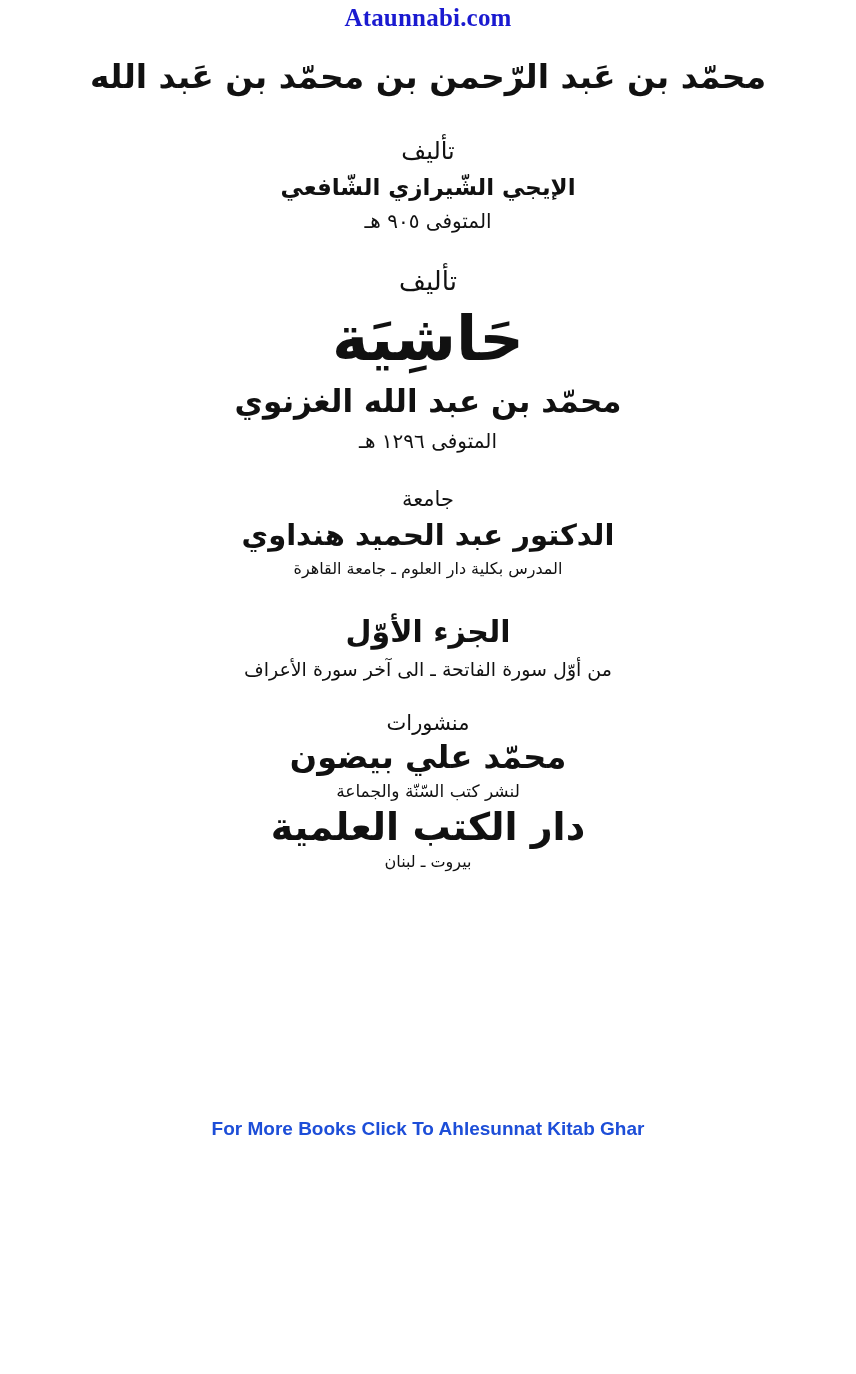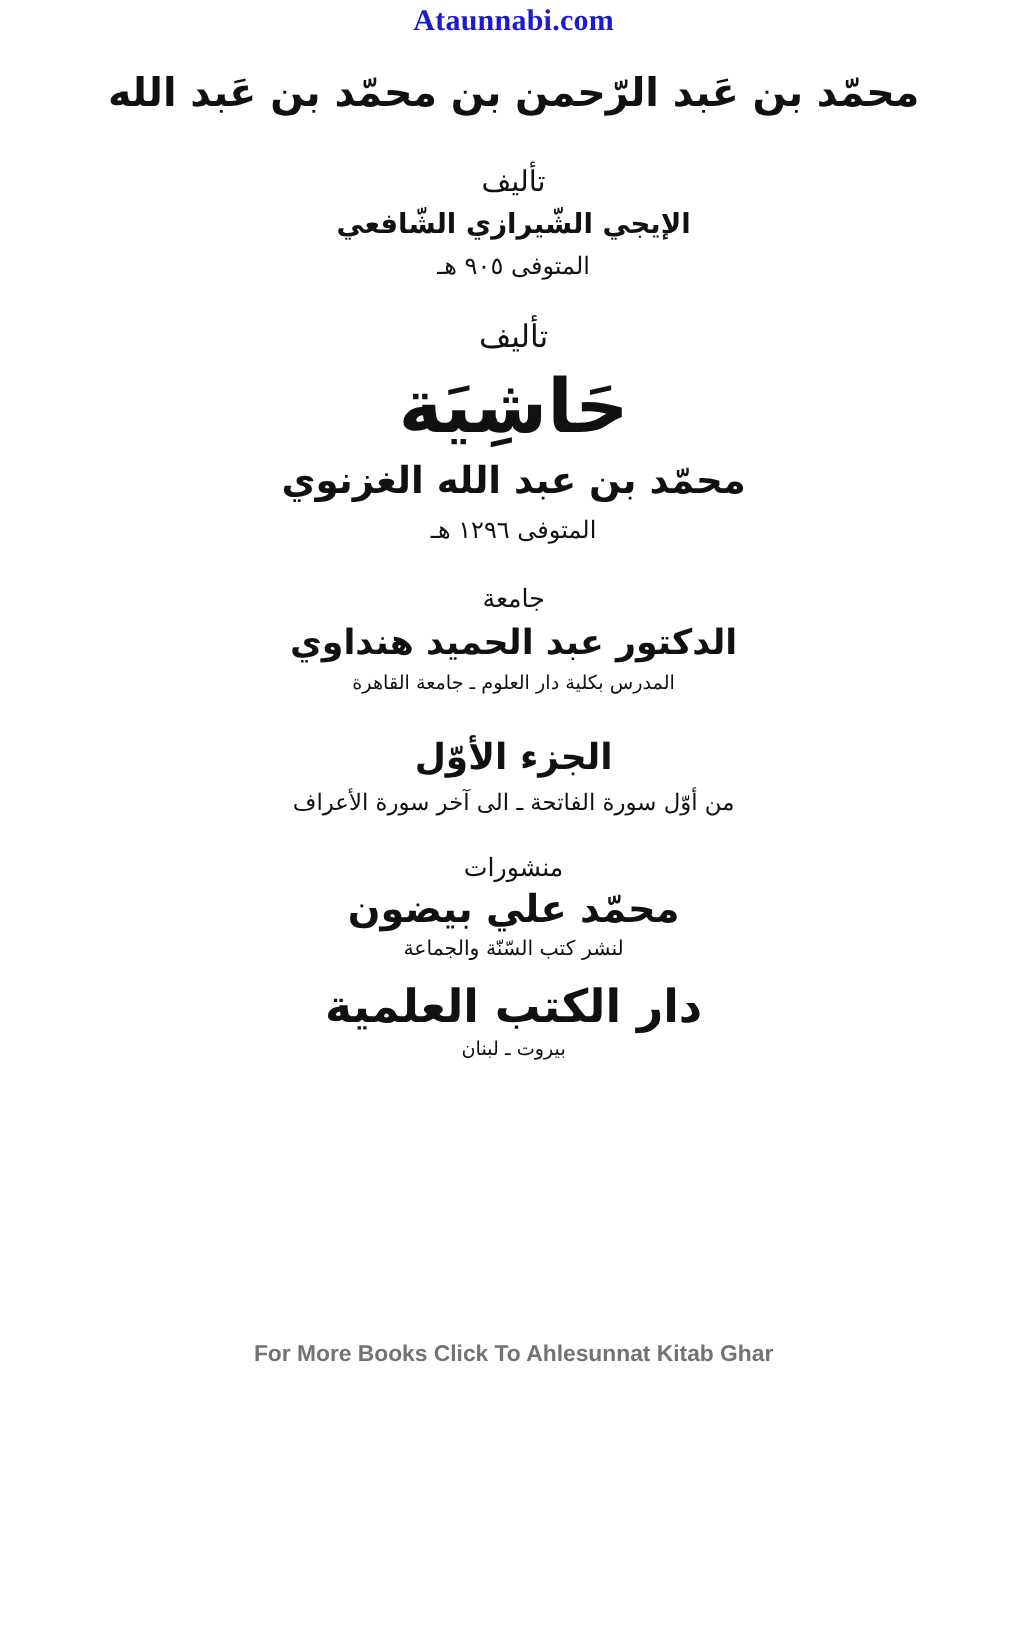--- a/index.html
+++ b/index.html
@@ -36,21 +36,21 @@
     letter-spacing: 0.2px;
   }
 
   
   .footer-banner {
     position: absolute;
     bottom: 4px;
     left: 0;
     width: 100%;
     text-align: center;
-    color: #737373;
+    color: #1d4ed8;
     font-family: "Liberation Sans", sans-serif;
     font-size: 19px;
     font-weight: 700;
   }
 
   
   .content {
     position: absolute;
     top: 48px;
     left: 0;
@@ -154,21 +154,21 @@
     font-weight: 700;
     margin-top: 4px;
   }
   .publisher-role {
     font-size: 17px;
     margin-top: 6px;
   }
   .publisher-house {
     font-size: 38px;
     font-weight: 700;
-    margin-top: 16px;
+    margin-top: 4px;
     letter-spacing: -1px;
   }
   .publisher-city {
     font-size: 16px;
     margin-top: 4px;
   }
 </style>
 </head>
 <body>
 

